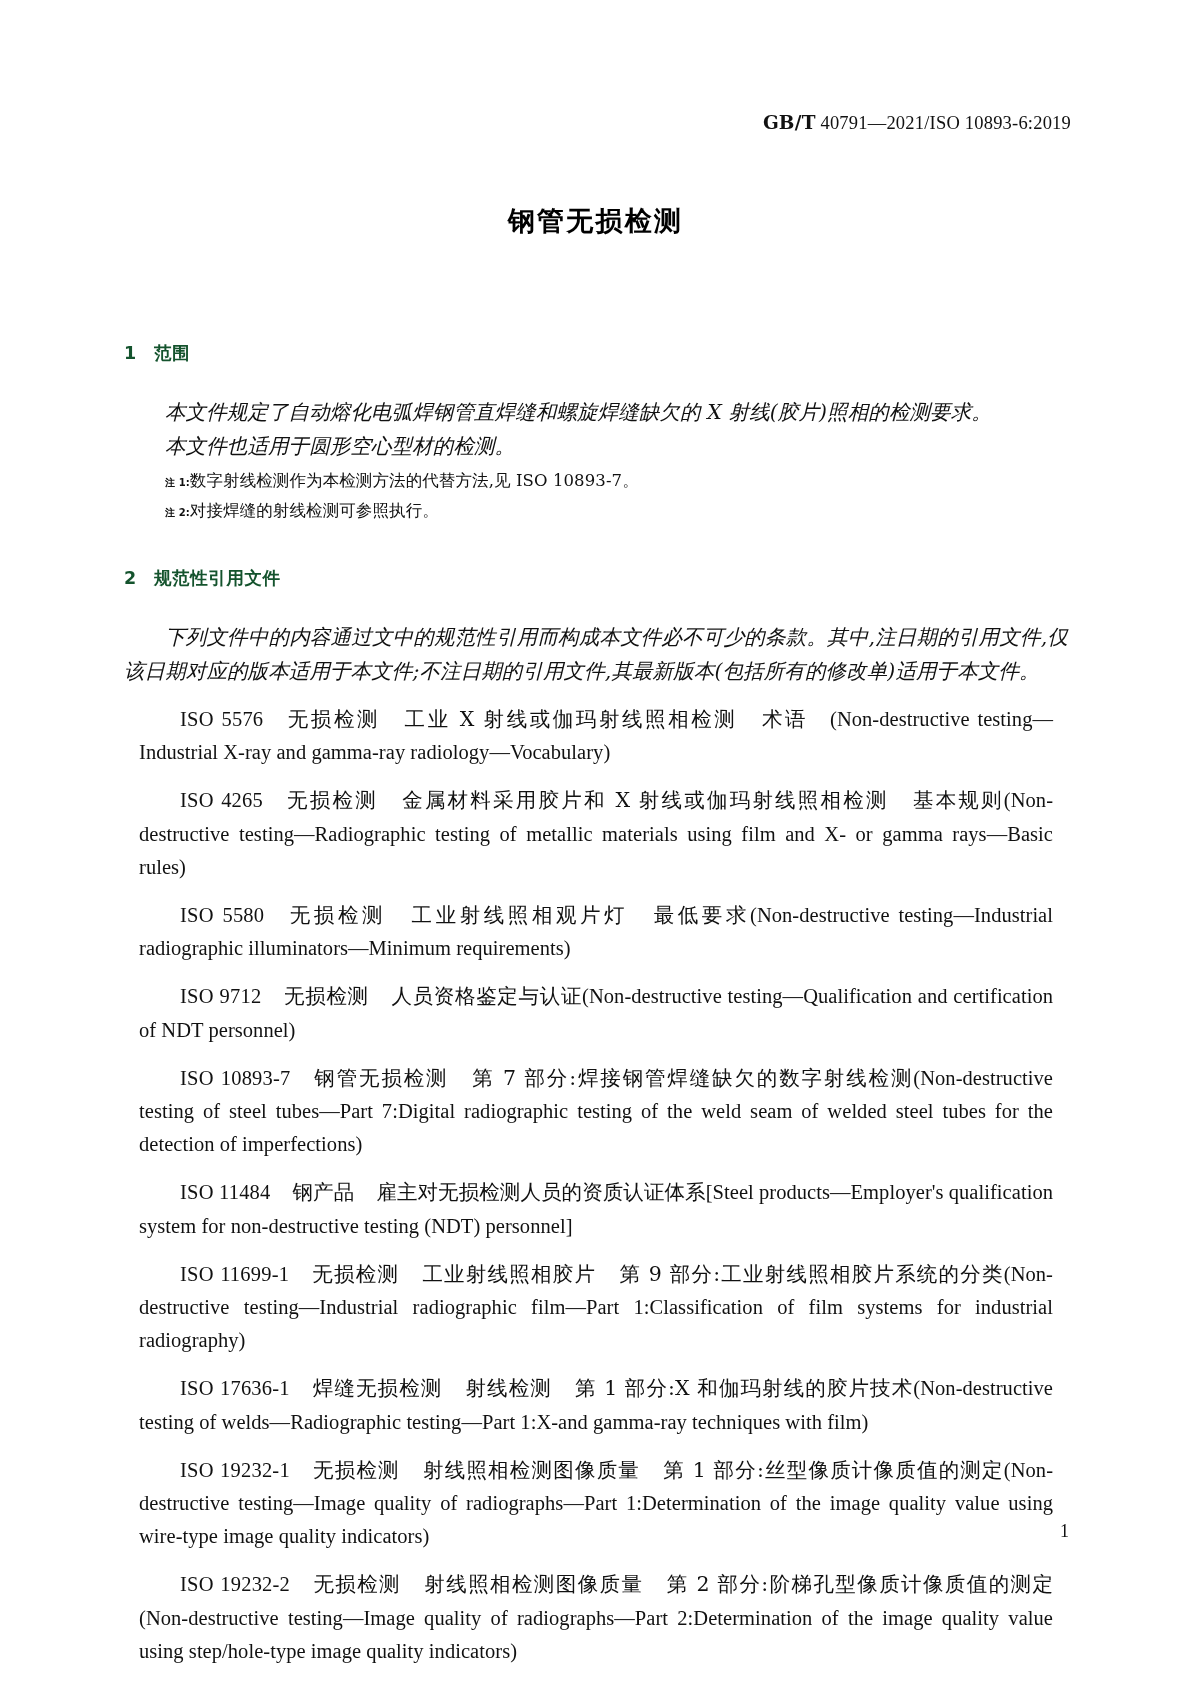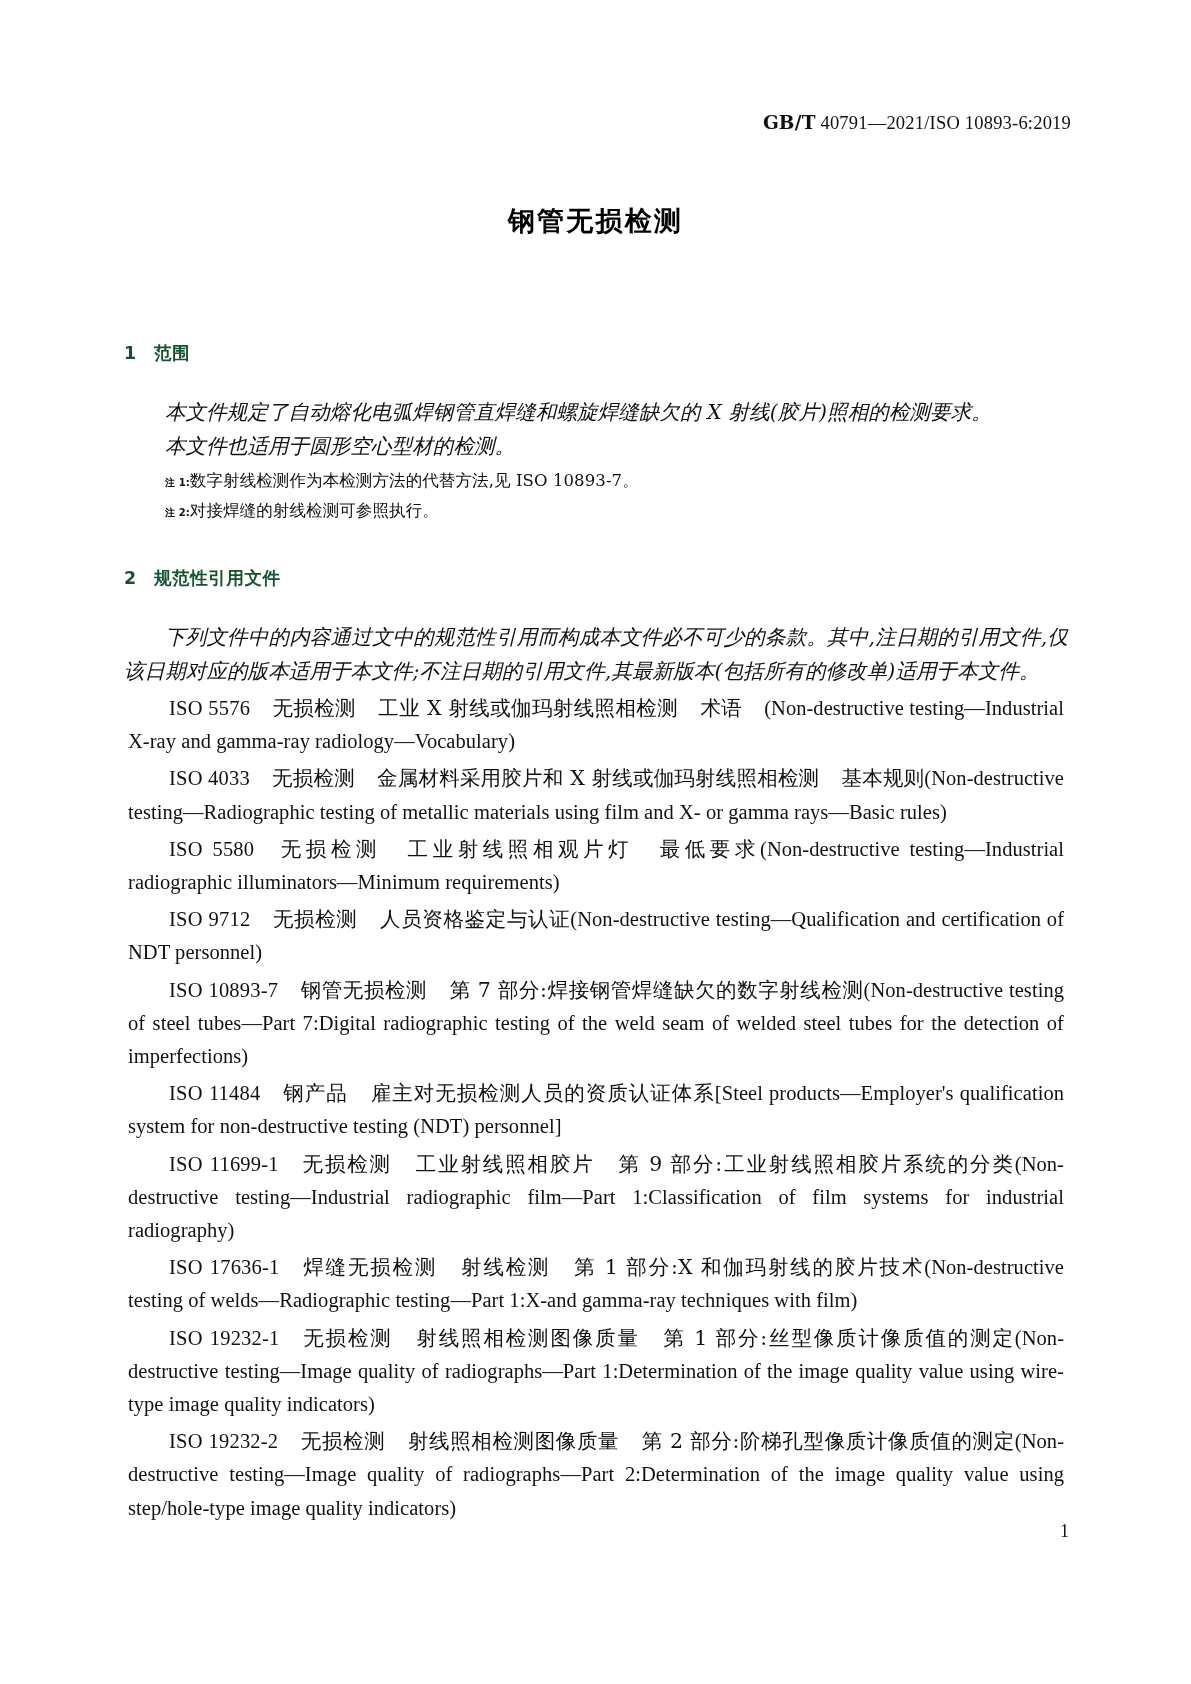--- a/index.html
+++ b/index.html
@@ -103,21 +103,21 @@
     text-indent: 41px;
   }
   p.note .note-label {
     font-family: "DejaVu Sans", sans-serif;
     font-weight: bold;
     font-size: 10px;
   }
 
   
   p.ref-entry {
-    margin: 4px;
+    margin: 15px;
     font-size: 20.5px;
     line-height: 33.2px;
     text-align: justify;
     text-justify: inter-character;
     text-indent: 41px;
     letter-spacing: 0.05px;
   }
   p.ref-entry .std-id {
     font-family: "Liberation Serif", serif;
     letter-spacing: 0.2px;
@@ -183,21 +183,21 @@
 
     <p class="body-para">下列文件中的内容通过文中的规范性引用而构成本文件必不可少的条款。其中,注日期的引用文件,仅该日期对应的版本适用于本文件;不注日期的引用文件,其最新版本(包括所有的修改单)适用于本文件。</p>
 
     <div>
 
       <p class="ref-entry">
         <span class="std-id">ISO 5576</span><span class="sp-wide"></span><span class="cn">无损检测</span><span class="sp-wide"></span><span class="cn">工业 X 射线或伽玛射线照相检测</span><span class="sp-wide"></span><span class="cn">术语</span><span class="sp-wide"></span><span class="en">(Non-destructive testing—Industrial X-ray and gamma-ray radiology—Vocabulary)</span>
       </p>
 
       <p class="ref-entry">
-        <span class="std-id">ISO 4033</span><span class="sp-wide"></span><span class="cn">无损检测</span><span class="sp-wide"></span><span class="cn">金属材料采用胶片和 X 射线或伽玛射线照相检测</span><span class="sp-wide"></span><span class="cn">基本规则</span><span class="en">(Non-destructive testing—Radiographic testing of metallic materials using film and X- or gamma rays—Basic rules)</span>
+        <span class="std-id">ISO 4265</span><span class="sp-wide"></span><span class="cn">无损检测</span><span class="sp-wide"></span><span class="cn">金属材料采用胶片和 X 射线或伽玛射线照相检测</span><span class="sp-wide"></span><span class="cn">基本规则</span><span class="en">(Non-destructive testing—Radiographic testing of metallic materials using film and X- or gamma rays—Basic rules)</span>
       </p>
 
       <p class="ref-entry">
         <span class="std-id">ISO 5580</span><span class="sp-wide"></span><span class="cn">无损检测</span><span class="sp-wide"></span><span class="cn">工业射线照相观片灯</span><span class="sp-wide"></span><span class="cn">最低要求</span><span class="en">(Non-destructive testing—Industrial radiographic illuminators—Minimum requirements)</span>
       </p>
 
       <p class="ref-entry">
         <span class="std-id">ISO 9712</span><span class="sp-wide"></span><span class="cn">无损检测</span><span class="sp-wide"></span><span class="cn">人员资格鉴定与认证</span><span class="en">(Non-destructive testing—Qualification and certification of NDT personnel)</span>
       </p>
 

